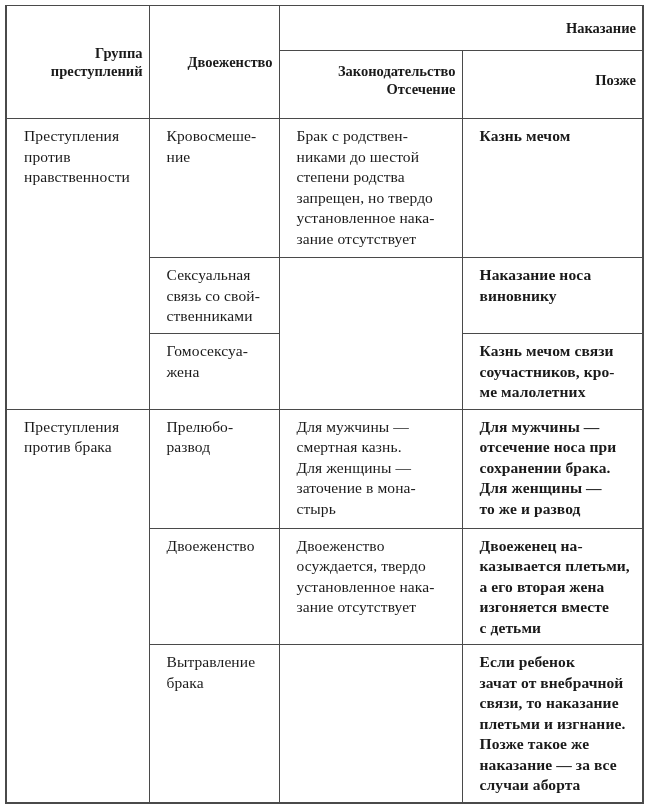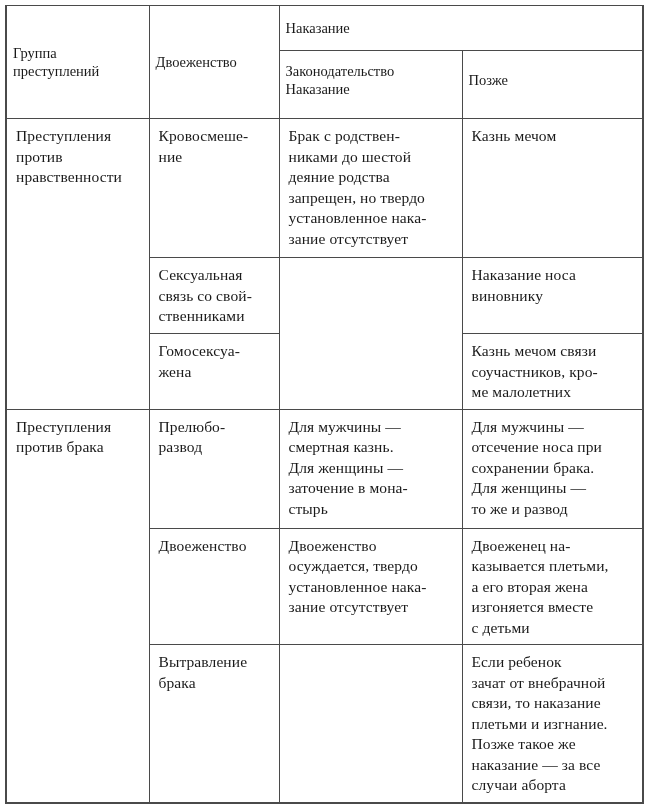--- a/index.html
+++ b/index.html
@@ -12,35 +12,35 @@
     font-family: "Liberation Serif", "DejaVu Serif", serif;
     color: #1a1a1a;
     table-layout: fixed;
   }
   table.crimes td, table.crimes th {
     border: 1.5px solid #4a4a4a;
     vertical-align: top;
     padding: 0;
   }
   table.crimes th {
-    font-weight: normal;
+    font-weight: bold;
     font-size: 14.5px;
     line-height: 18px;
-    text-align: left;
+    text-align: right;
     vertical-align: middle;
   }
   .th-inner { padding: 0 6px; }
   table.crimes td {
     font-size: 15.5px;
     line-height: 20.5px;
     letter-spacing: 0.1px;
   }
-  .cell { padding: 7px 8px 6px 9px; white-space: pre-line; }
+  .cell { padding: 7px 8px 6px 9px; white-space: pre-line; margin-left: 8px; }
   .outer-left { border-left-width: 2px !important; }
-  .outer-right { border-right-width: 2px !important; }
+  .outer-right { border-right-width: 2px !important; font-weight: bold; }
 </style>
 </head>
 <body>
 
 <table class="crimes">
   <colgroup>
     <col style="width:143px">
     <col style="width:130px">
     <col style="width:183px">
     <col style="width:181px">
@@ -54,21 +54,21 @@
       <th rowspan="2">
         <div class="th-inner">Двоеженство</div>
       </th>
       <th colspan="2" class="outer-right">
         <div class="th-inner">Наказание</div>
       </th>
     </tr>
     <tr style="height:68px">
       <th>
         <div class="th-inner" style="white-space:pre-line;margin-top:-10px">Законодательство
-Наказание</div>
+Отсечение</div>
       </th>
       <th class="outer-right">
         <div class="th-inner" style="margin-top:-10px">Позже</div>
       </th>
     </tr>
   </thead>
   <tbody>
 
     <tr style="height:139px">
       <td rowspan="3" class="outer-left">
@@ -76,21 +76,21 @@
 против
 нравственности</div>
       </td>
       <td>
         <div class="cell">Кровосмеше-
 ние</div>
       </td>
       <td>
         <div class="cell">Брак с родствен-
 никами до шестой
-деяние родства
+степени родства
 запрещен, но твердо
 установленное нака-
 зание отсутствует</div>
       </td>
       <td class="outer-right">
         <div class="cell">Казнь мечом</div>
       </td>
     </tr>
     <tr style="height:76px">
       <td>

